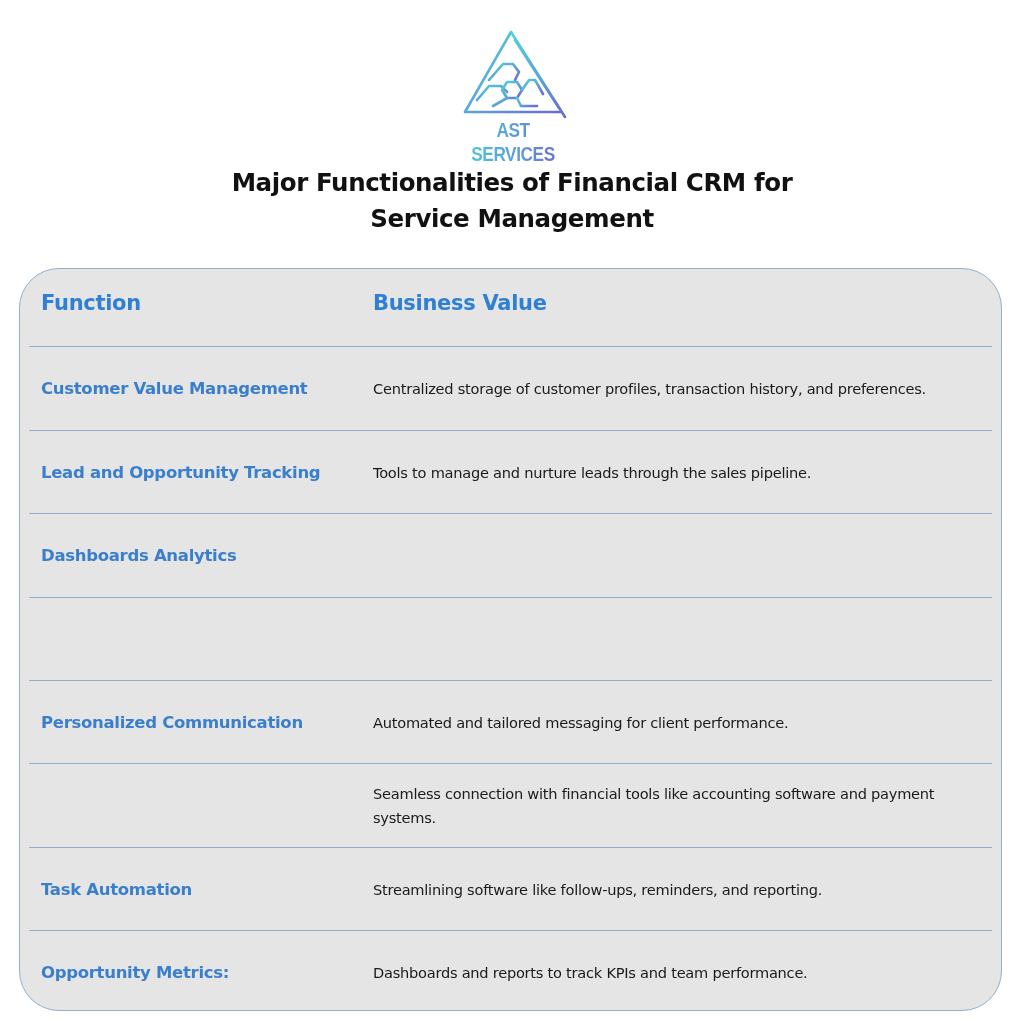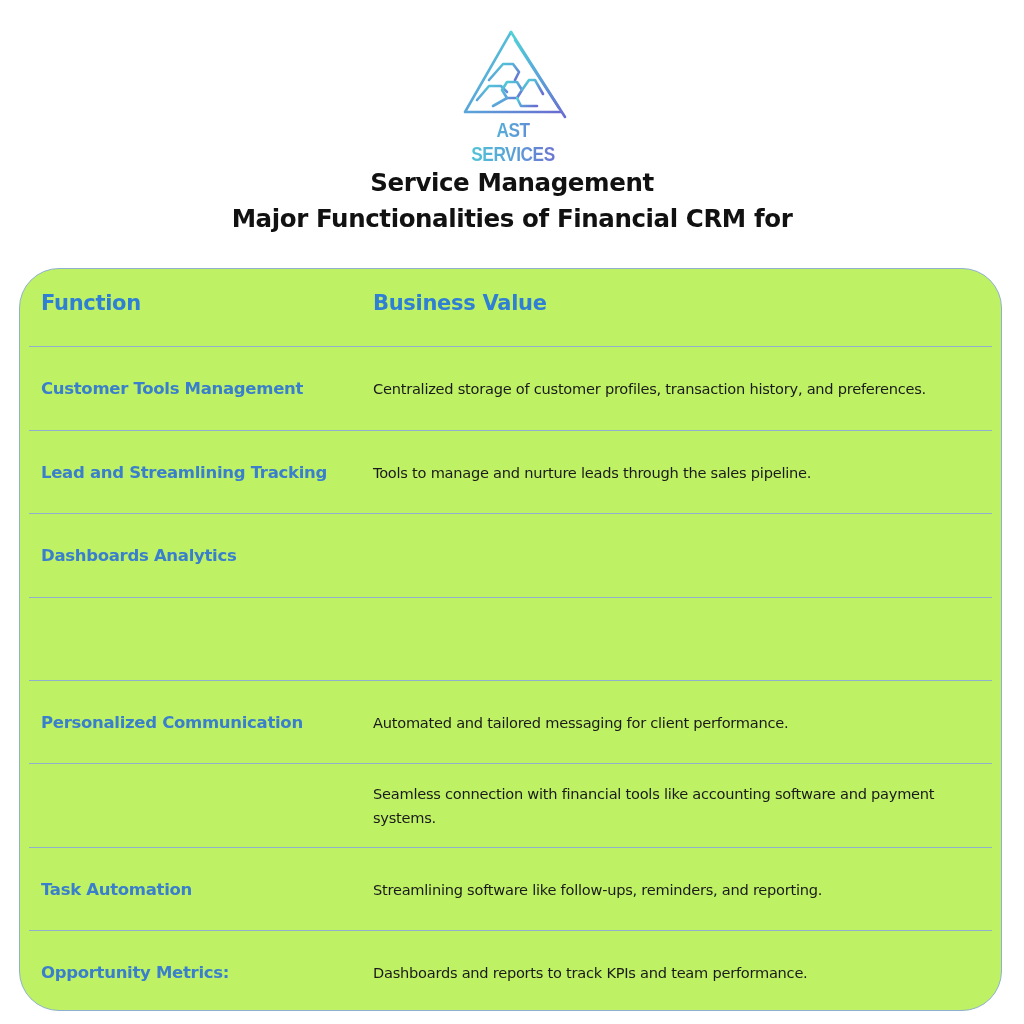--- a/index.html
+++ b/index.html
@@ -56,21 +56,21 @@
     }
     .card {
       position: absolute;
       left: 19px;
       top: 268px;
       width: 983px;
       height: 743px;
       border: 1.5px solid #8fb0cf;
       border-radius: 40px;
       box-sizing: border-box;
-      background: #bef264;
+      background: #e5e5e5;
     }
     .header-row {
       position: absolute;
       left: 0;
       top: 0;
       width: 100%;
       height: 78px;
     }
     .col-func {
       position: absolute;
@@ -155,39 +155,39 @@
       <polygon points="52,54 62,54 67,62 62,70 52,70 47,62"></polygon>
       <polyline points="62,70 66,78 82,78"></polyline>
       <polyline points="67,62 74,52 80,52 88,66"></polyline>
       <polyline points="38,78 52,70"></polyline>
     </g>
   </svg>
   <div class="logo-text">AST SERVICES</div>
 </div>
 
 <div class="title">
+  <div>Major Functionalities of Financial CRM for</div>
   <div>Service Management</div>
-  <div>Major Functionalities of Financial CRM for</div>
 </div>
 
 <div class="card">
   <div class="header-row">
     <div class="col-func">Function</div>
     <div class="col-value">Business Value</div>
   </div>
 
   <div class="divider" style="top:77px"></div>
   <div class="row" style="top:78px">
-    <div class="col-func">Customer Tools Management</div>
+    <div class="col-func">Customer Value Management</div>
     <div class="col-value">Centralized storage of customer profiles, transaction history, and preferences.</div>
   </div>
 
   <div class="divider" style="top:161px"></div>
   <div class="row" style="top:162px">
-    <div class="col-func">Lead and Streamlining Tracking</div>
+    <div class="col-func">Lead and Opportunity Tracking</div>
     <div class="col-value">Tools to manage and nurture leads through the sales pipeline.</div>
   </div>
 
   <div class="divider" style="top:244px"></div>
   <div class="row" style="top:245px">
     <div class="col-func">Dashboards Analytics</div>
   </div>
 
   <div class="divider" style="top:328px"></div>
 

